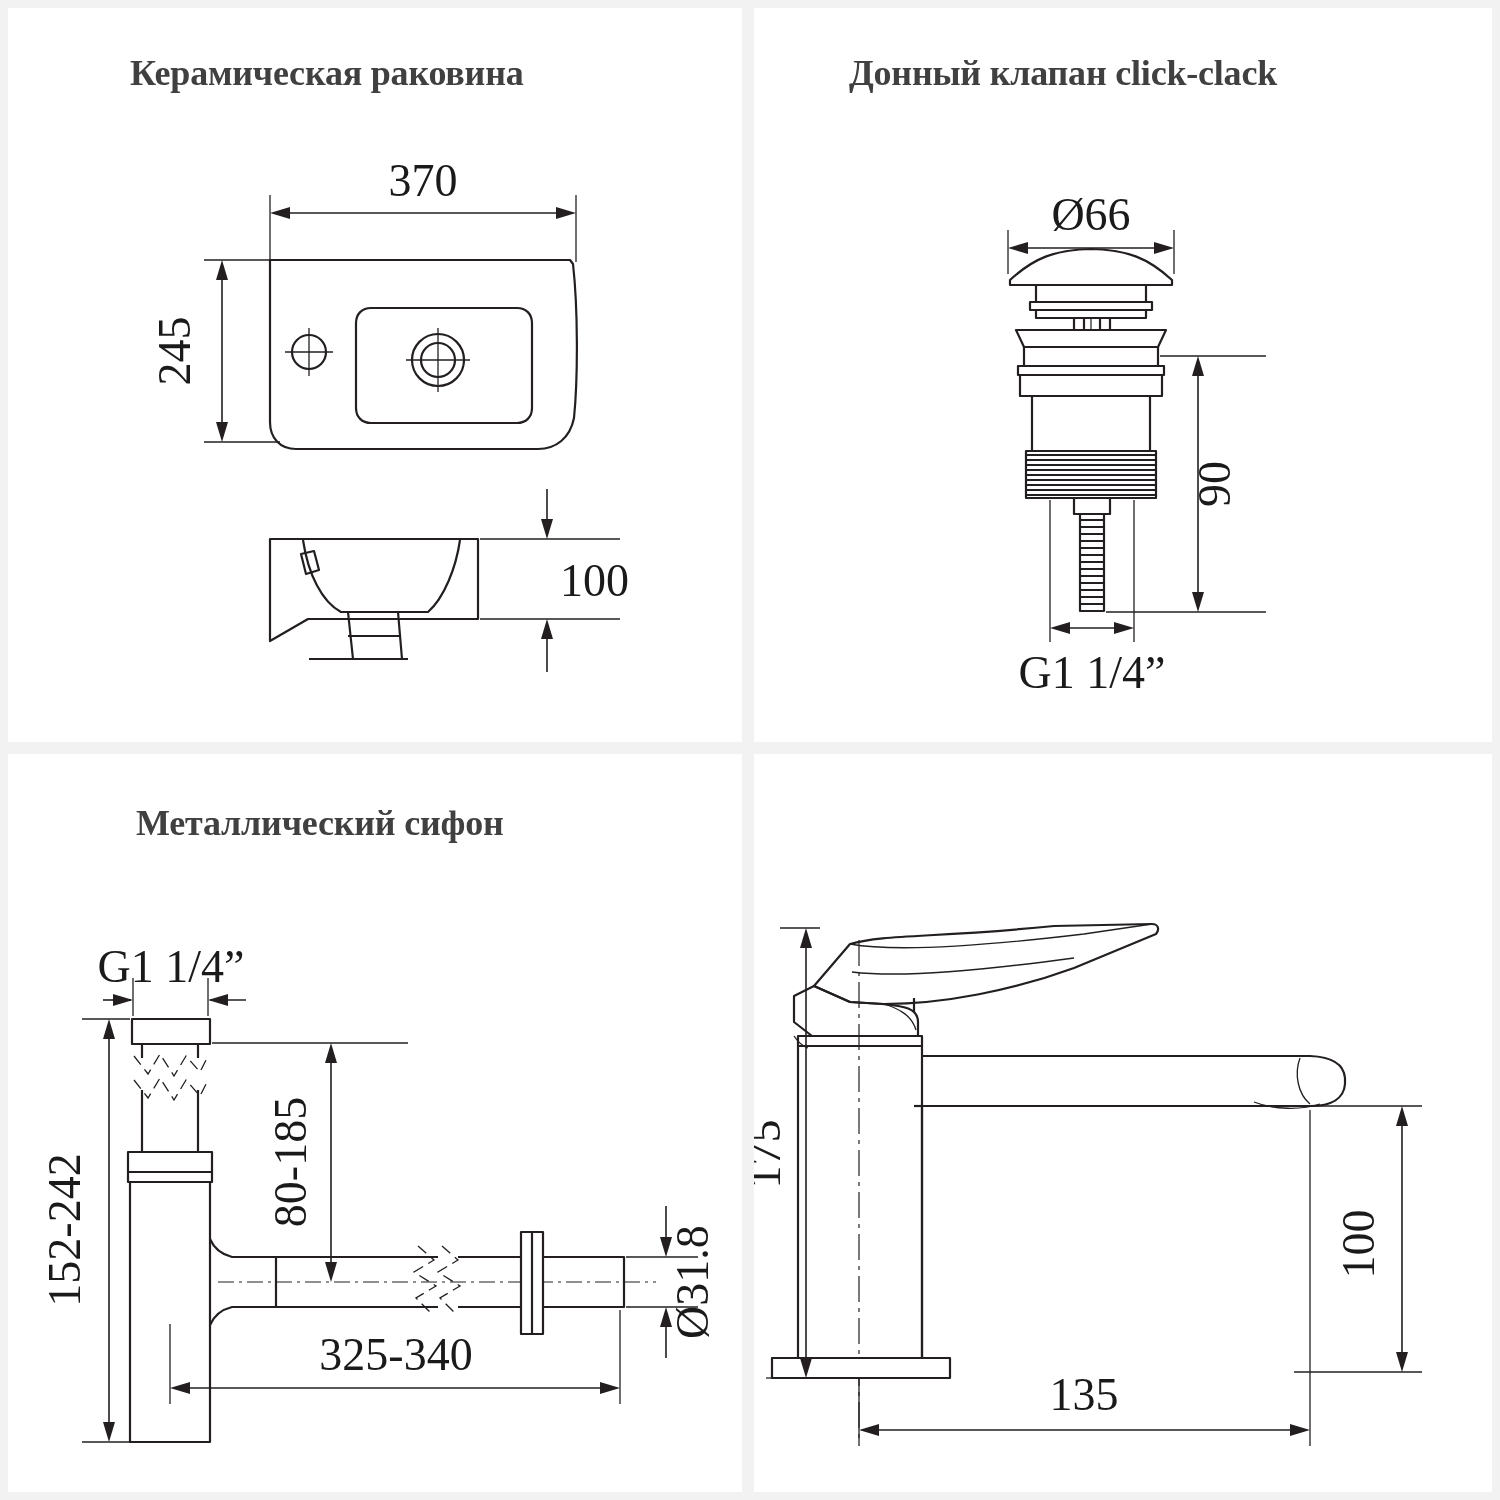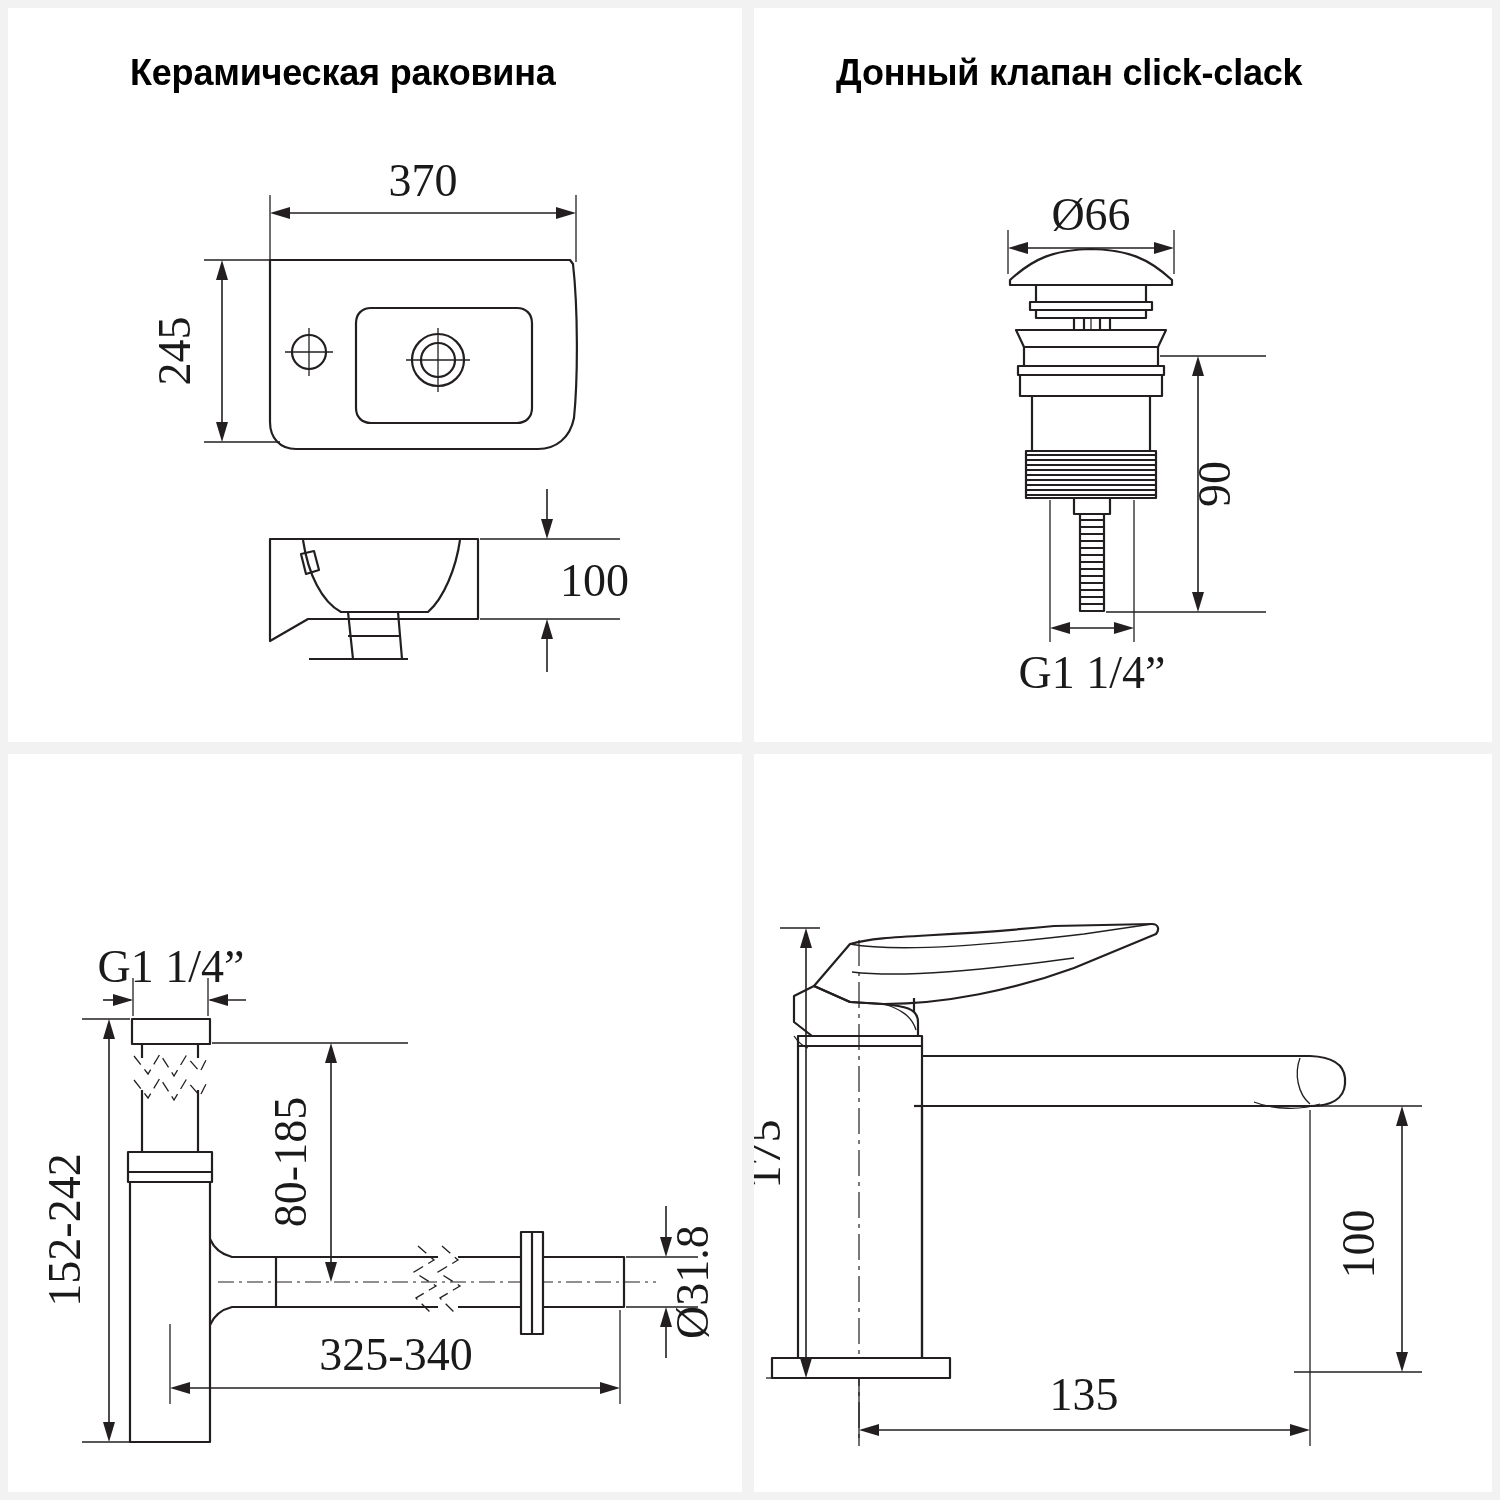--- a/index.html
+++ b/index.html
@@ -20,29 +20,29 @@
     background: #ffffff;
     overflow: hidden;
   }
   #panel-sink      { left: 8px;   top: 8px;    width: 734px; height: 734px; }
   #panel-valve     { left: 754px; top: 8px;    width: 738px; height: 734px; }
   #panel-siphon    { left: 8px;   top: 754px;  width: 734px; height: 738px; }
   #panel-faucet    { left: 754px; top: 754px;  width: 738px; height: 738px; }
 
   .panel-title {
     position: absolute;
-    font-family: Liberation Sans, sans-serif;
+    font-family: Liberation Serif, serif;
     font-weight: bold;
     font-size: 36px;
-    color: #000000;
+    color: #404040;
     letter-spacing: -0.2px;
     white-space: nowrap;
   }
   #title-sink   { left: 122px; top: 44px; }
-  #title-valve  { left: 82px;  top: 44px; }
+  #title-valve  { left: 95px;  top: 44px; }
   #title-siphon { left: 128px; top: 48px; }
   #title-faucet { left: 106px; top: 48px; }
 
   svg { display: block; }
   .dl   { fill: none; stroke: #231f20; stroke-width: 1.6; }
   .dthin{ fill: none; stroke: #231f20; stroke-width: 1.3; }
   .obj  { fill: none; stroke: #231f20; stroke-width: 2.2; stroke-linejoin: round; }
   .objf { fill: #ffffff; stroke: #231f20; stroke-width: 2.2; stroke-linejoin: round; }
   .thread { fill: none; stroke: #231f20; stroke-width: 2.0; }
   .center { fill: none; stroke: #231f20; stroke-width: 1.2;
@@ -218,20 +218,21 @@
       <line class="dthin" x1="296" y1="492" x2="296" y2="634"></line>
       <line class="dthin" x1="380" y1="492" x2="380" y2="634"></line>
       <line class="dl" x1="300" y1="620" x2="376" y2="620"></line>
       <path d="M296,620 L316,614 L316,626 Z" fill="#231f20"></path>
       <path d="M380,620 L360,614 L360,626 Z" fill="#231f20"></path>
       <text class="dimtxt" x="338" y="680" text-anchor="middle">G1 1/4”</text>
     </svg>
   </div>
 
   <div class="panel" id="panel-siphon">
+    <div class="panel-title" id="title-siphon">Металлический сифон</div>
 
     <svg width="734" height="738" viewBox="0 0 734 738">
 
       <line class="dthin" x1="125" y1="224" x2="125" y2="262"></line>
       <line class="dthin" x1="200" y1="224" x2="200" y2="262"></line>
       <line class="dl" x1="95" y1="246" x2="123" y2="246"></line>
       <path d="M125,246 L105,240 L105,252 Z" fill="#231f20"></path>
       <line class="dl" x1="202" y1="246" x2="238" y2="246"></line>
       <path d="M200,246 L220,240 L220,252 Z" fill="#231f20"></path>
       <text class="dimtxt" x="163" y="228" text-anchor="middle">G1 1/4”</text>

